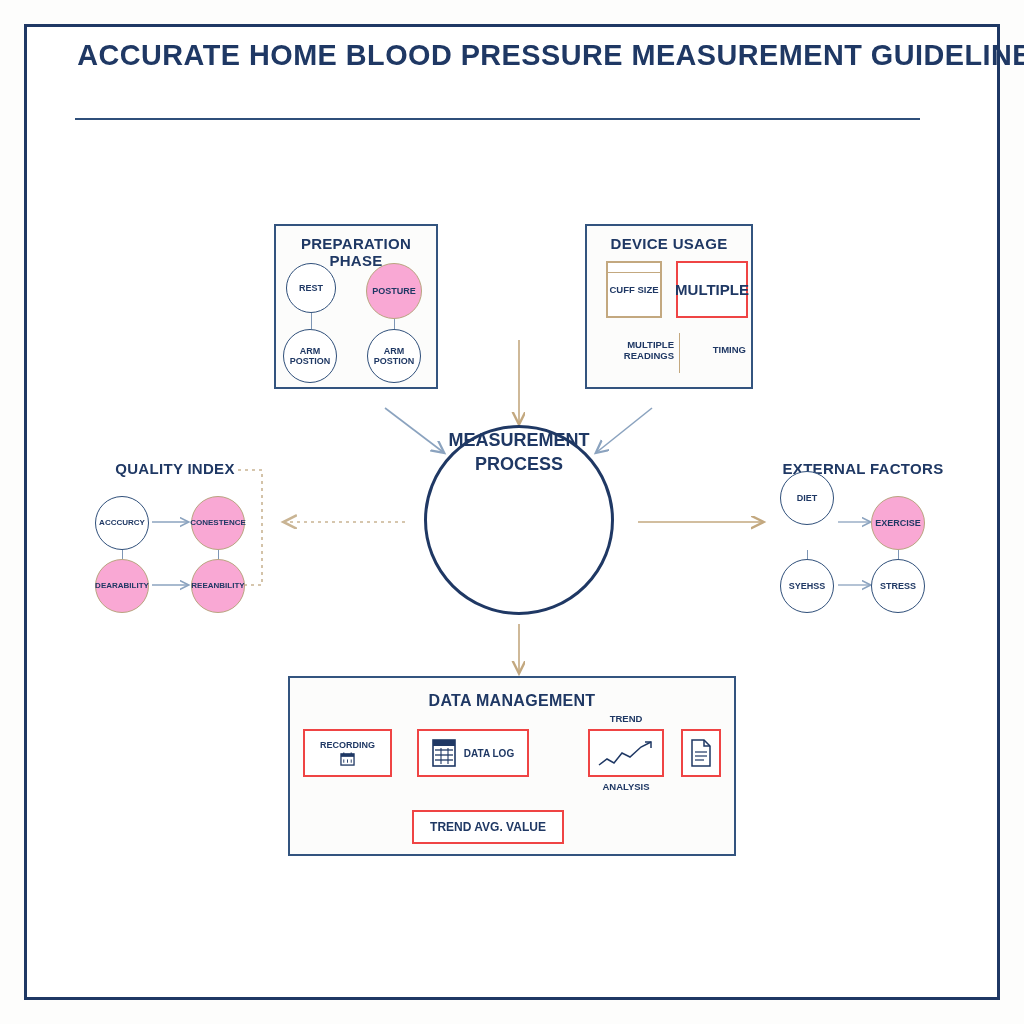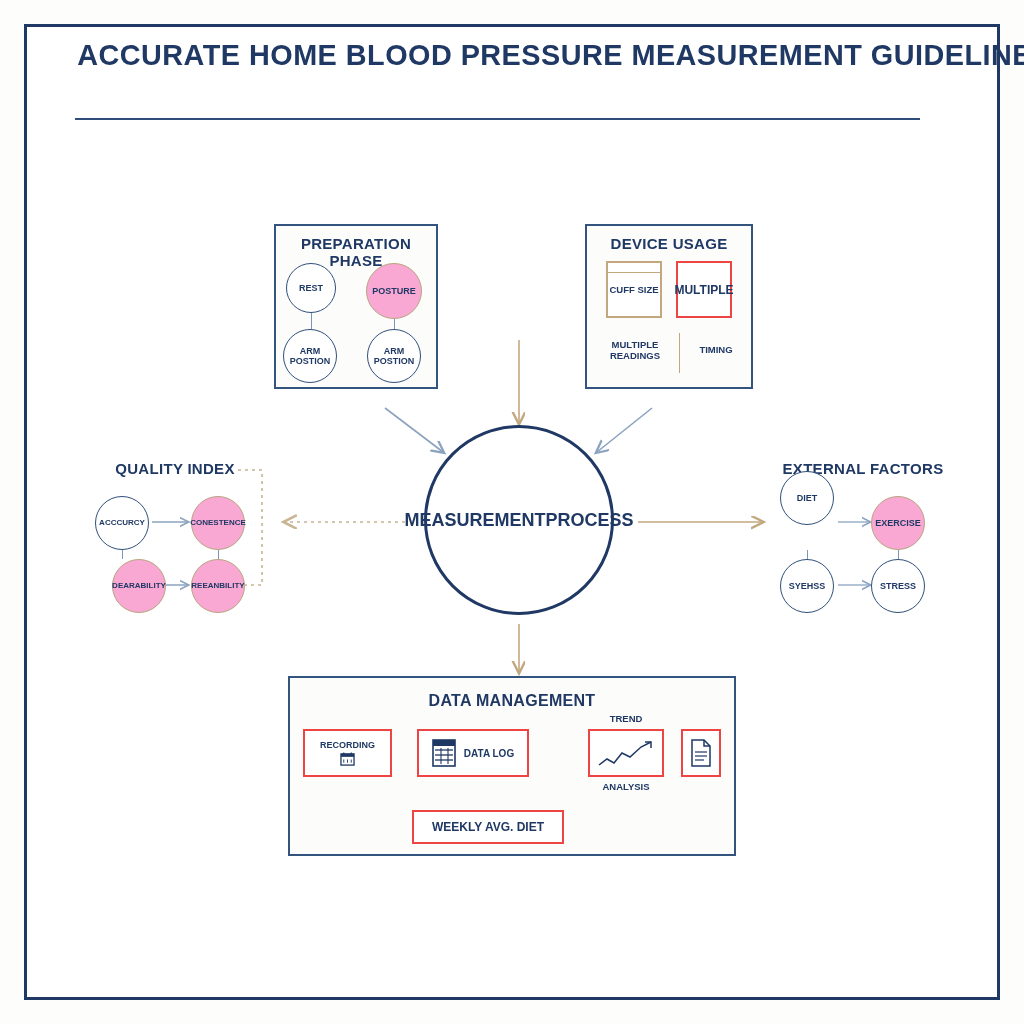--- a/index.html
+++ b/index.html
@@ -134,21 +134,21 @@
     font-weight: bold;
     text-align: center;
   }
   .box.tanborder {
     border-color: #c3a87f;
   }
   .plainlabel {
     position: absolute;
     color: #1f3864;
     font-weight: bold;
-    text-align: center;
+    text-align: right;
     line-height: 1.15;
   }
   .stack {
     display: flex;
     flex-direction: column;
     align-items: center;
     justify-content: center;
     gap: 4px;
   }
 </style>
@@ -225,49 +225,49 @@
   <div class="vline" style="left:311px; top:313px; height:16px;"></div>
   <div class="vline" style="left:394px; top:319px; height:10px;"></div>
 
   <div class="panel" style="left:585px; top:224px; width:168px; height:165px;">
     <div class="panel-title" style="top:9px;">DEVICE USAGE</div>
   </div>
   <div class="box tanborder stack" style="left:606px; top:261px; width:56px; height:57px; font-size:9.5px; line-height:1.2;">
     <span>CUFF SIZE</span>
   </div>
   <div class="tan-line-h" style="left:607px; top:272px; width:54px;"></div>
-  <div class="box" style="left:676px; top:261px; width:56px; height:57px; font-size:12px;">
+  <div class="box" style="left:676px; top:261px; width:72px; height:57px; font-size:15px;">
     <span>MULTIPLE</span>
   </div>
   <div class="plainlabel" style="left:596px; top:340px; width:78px; font-size:9.5px;">
     <span>MULTIPLE READINGS</span>
   </div>
   <div class="plainlabel" style="left:686px; top:345px; width:60px; font-size:9.5px;">
     <span>TIMING</span>
   </div>
   <div class="tan-line-v" style="left:679px; top:333px; height:40px;"></div>
 
   <div style="position:absolute; left:424px; top:425px; width:190px; height:190px;
               border-radius:50%; border:3.4px solid #1f3864; background:#ffffff;
-              display:flex; align-items:center; justify-content:center;
+              display:flex; flex-direction:column; align-items:center; justify-content:flex-start;
               box-sizing:border-box; color:#1f3864; font-weight:bold; font-size:18px; line-height:1.35;">
     <span>MEASUREMENT</span>
     <span>PROCESS</span>
   </div>
 
   <div class="cluster-title" style="left:100px; top:460px; width:150px;">
     <span>QUALITY INDEX</span>
   </div>
   <div class="circle" style="left:95px; top:496px; width:54px; height:54px; font-size:8px;">
     <span>ACCCURCY</span>
   </div>
   <div class="circle tan" style="left:191px; top:496px; width:54px; height:54px; font-size:8px;">
     <span>CONESTENCE</span>
   </div>
-  <div class="circle tan" style="left:112px; top:559px; width:54px; height:54px; font-size:8px;text-align:center;">
+  <div class="circle tan" style="left:95px; top:559px; width:54px; height:54px; font-size:8px;text-align:center;">
     <span>DEARABILITY</span>
   </div>
   <div class="circle tan" style="left:191px; top:559px; width:54px; height:54px; font-size:8px;">
     <span>REEANBILITY</span>
   </div>
   <div class="vline" style="left:122px; top:550px; height:9px;"></div>
   <div class="vline" style="left:218px; top:550px; height:9px;"></div>
 
   <div class="cluster-title" style="left:778px; top:460px; width:170px;">
     <span>EXTERNAL FACTORS</span>
@@ -334,15 +334,15 @@
     <svg width="22" height="28" viewBox="0 0 22 28">
       <path d="M2,1 L14,1 L20,7 L20,27 L2,27 Z" fill="#ffffff" stroke="#1f3864" stroke-width="1.5"></path>
       <path d="M14,1 L14,7 L20,7" fill="none" stroke="#1f3864" stroke-width="1.5"></path>
       <line x1="5" y1="13" x2="17" y2="13" stroke="#1f3864" stroke-width="1.2"></line>
       <line x1="5" y1="17" x2="17" y2="17" stroke="#1f3864" stroke-width="1.2"></line>
       <line x1="5" y1="21" x2="14" y2="21" stroke="#1f3864" stroke-width="1.2"></line>
     </svg>
   </div>
 
   <div class="box" style="left:412px; top:810px; width:152px; height:34px; font-size:12px;">
-    <span>WEEKLY AVG. DIET</span>
+    <span>TREND AVG. VALUE</span>
   </div>
 </div>
 
 </body></html>

